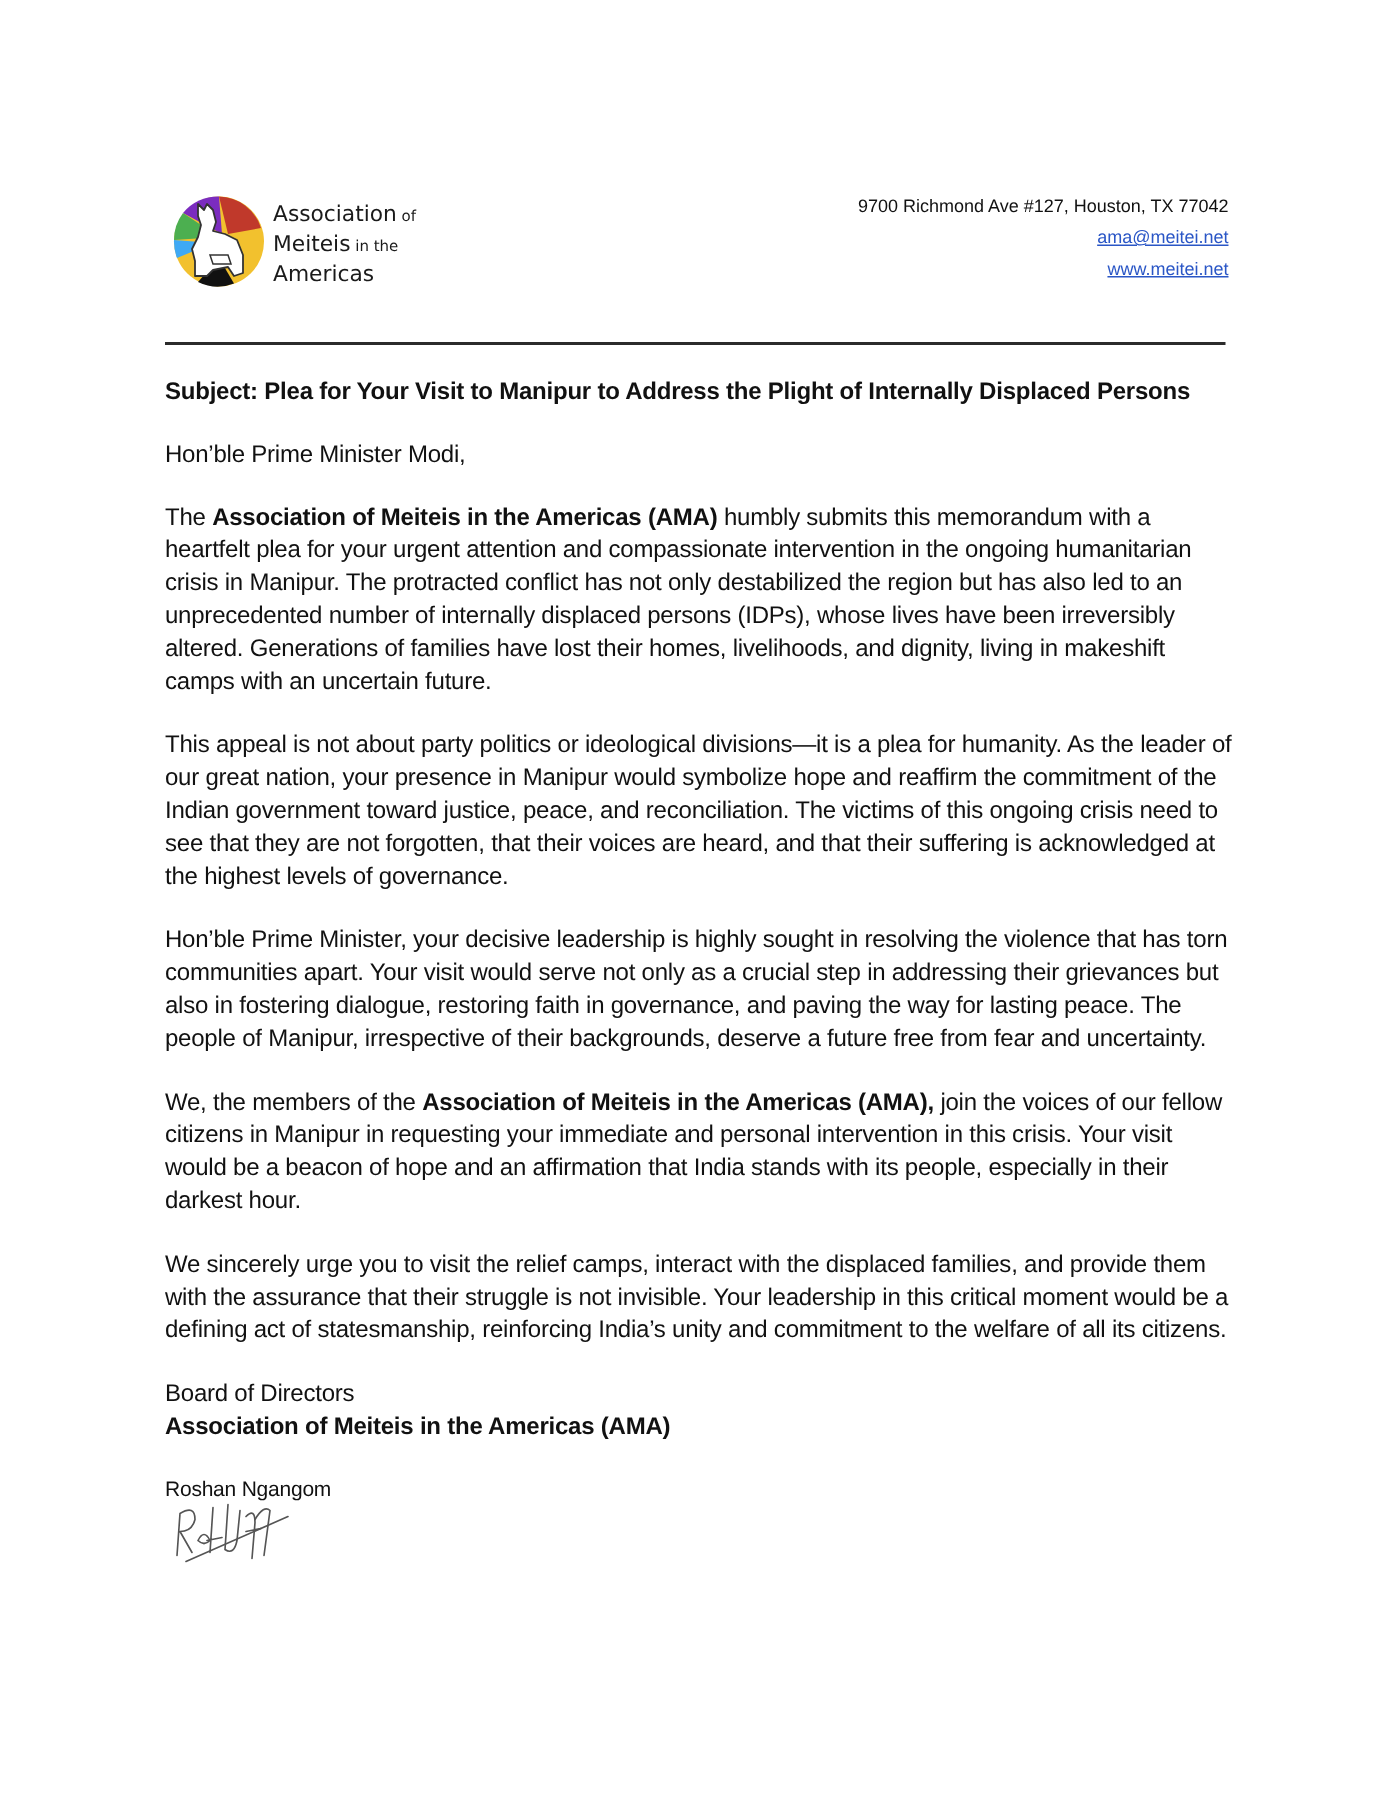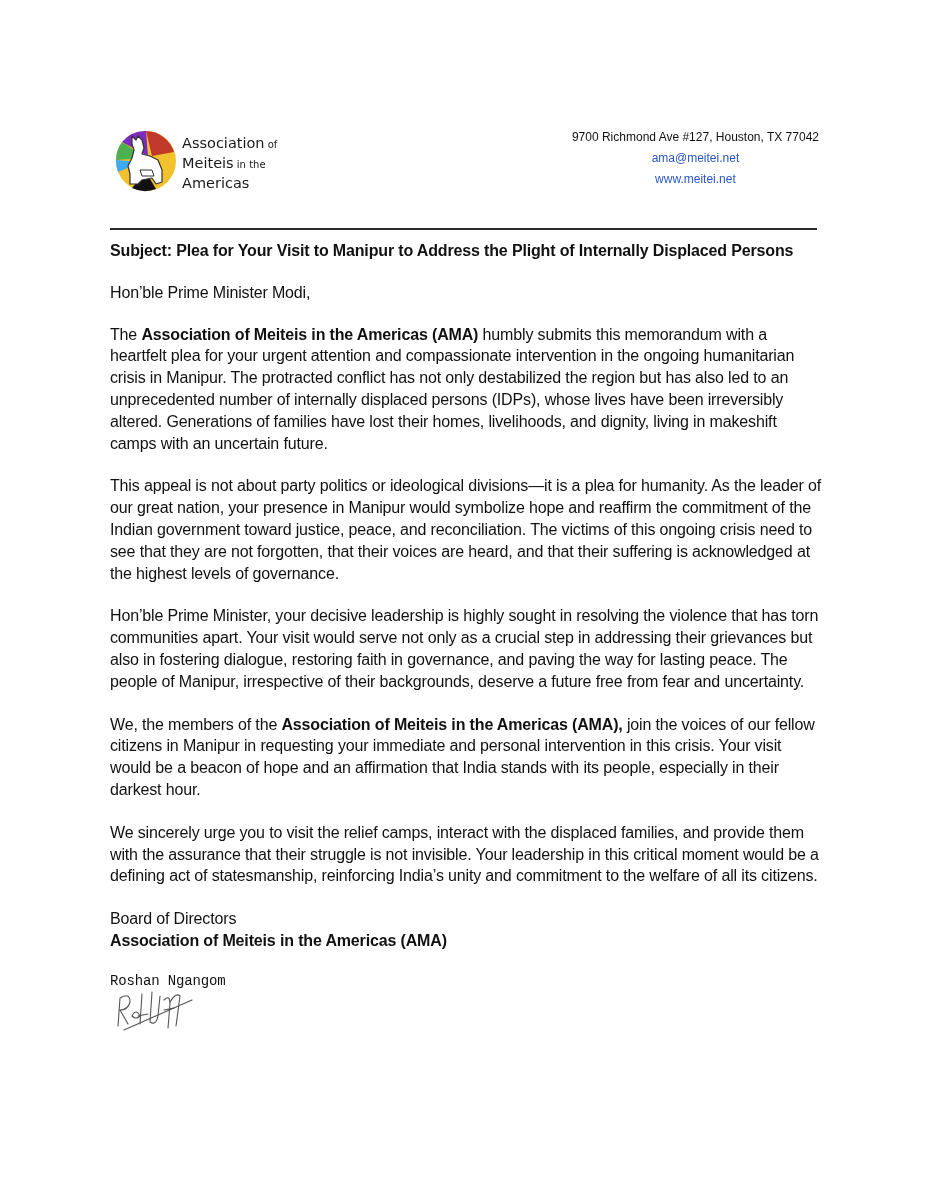--- a/index.html
+++ b/index.html
@@ -43,40 +43,40 @@
     .contact {
       position: absolute;
       right: 109px;
       top: 127px;
       text-align: right;
       font-size: 12px;
       line-height: 21px;
     }
     .contact a {
       color: #2a56c6;
+      text-decoration: underline;
       display: block;
-      text-align: center;
     }
     .contact .address {
       color: #111;
       display: block;
     }
     .rule {
       position: absolute;
       left: 110px;
       top: 228px;
       width: 707px;
       height: 0;
       border-top: 2px solid #2b2b2b;
     }
     
     .body {
       position: absolute;
       left: 110px;
-      top: 240px;
+      top: 251px;
       width: 712px;
       font-size: 16px;
       line-height: 21.8px;
       letter-spacing: -0.15px;
     }
     .subject {
       font-weight: bold;
       margin: 0 0 20px 0;
     }
     .salutation {
@@ -92,21 +92,20 @@
       margin: 0;
     }
     .org-sign {
       font-weight: bold;
       margin: 0 0 20px 0;
     }
     .signer {
       font-size: 14px;
       margin: 0;
       line-height: 18px;
-      font-family: Liberation Mono, monospace;
     }
     .signature {
       display: block;
       margin-top: -4px;
       margin-left: 4px;
       width: 80px;
       height: 46px;
     }
     b { font-weight: bold; }
   </style>

